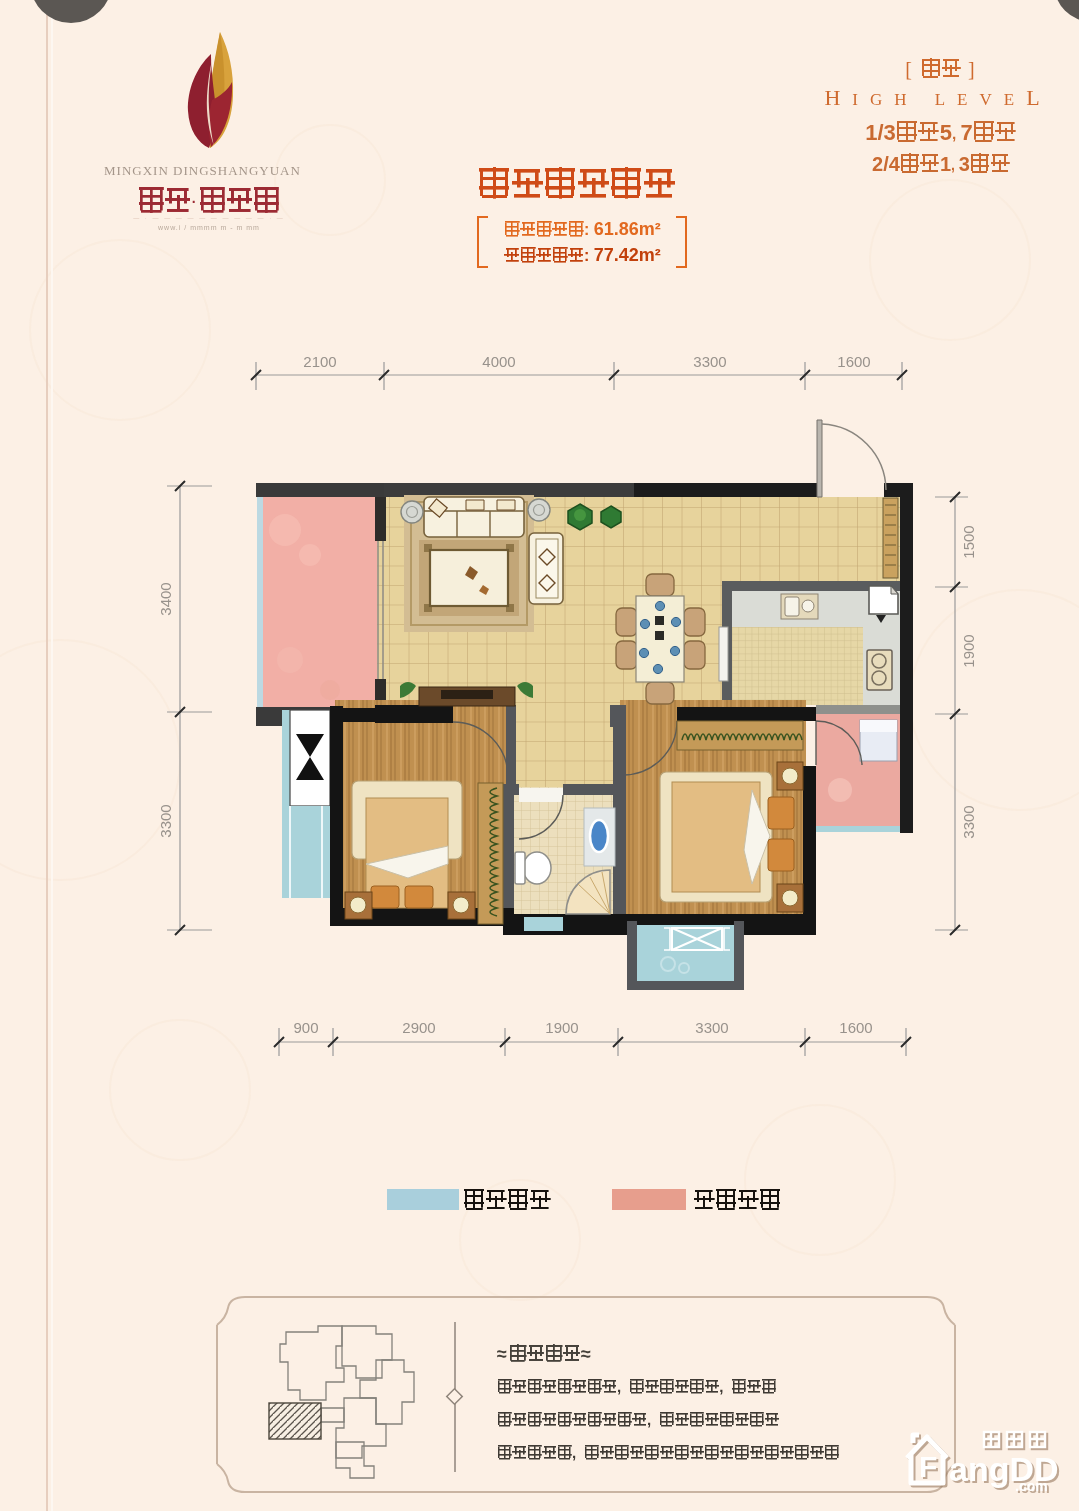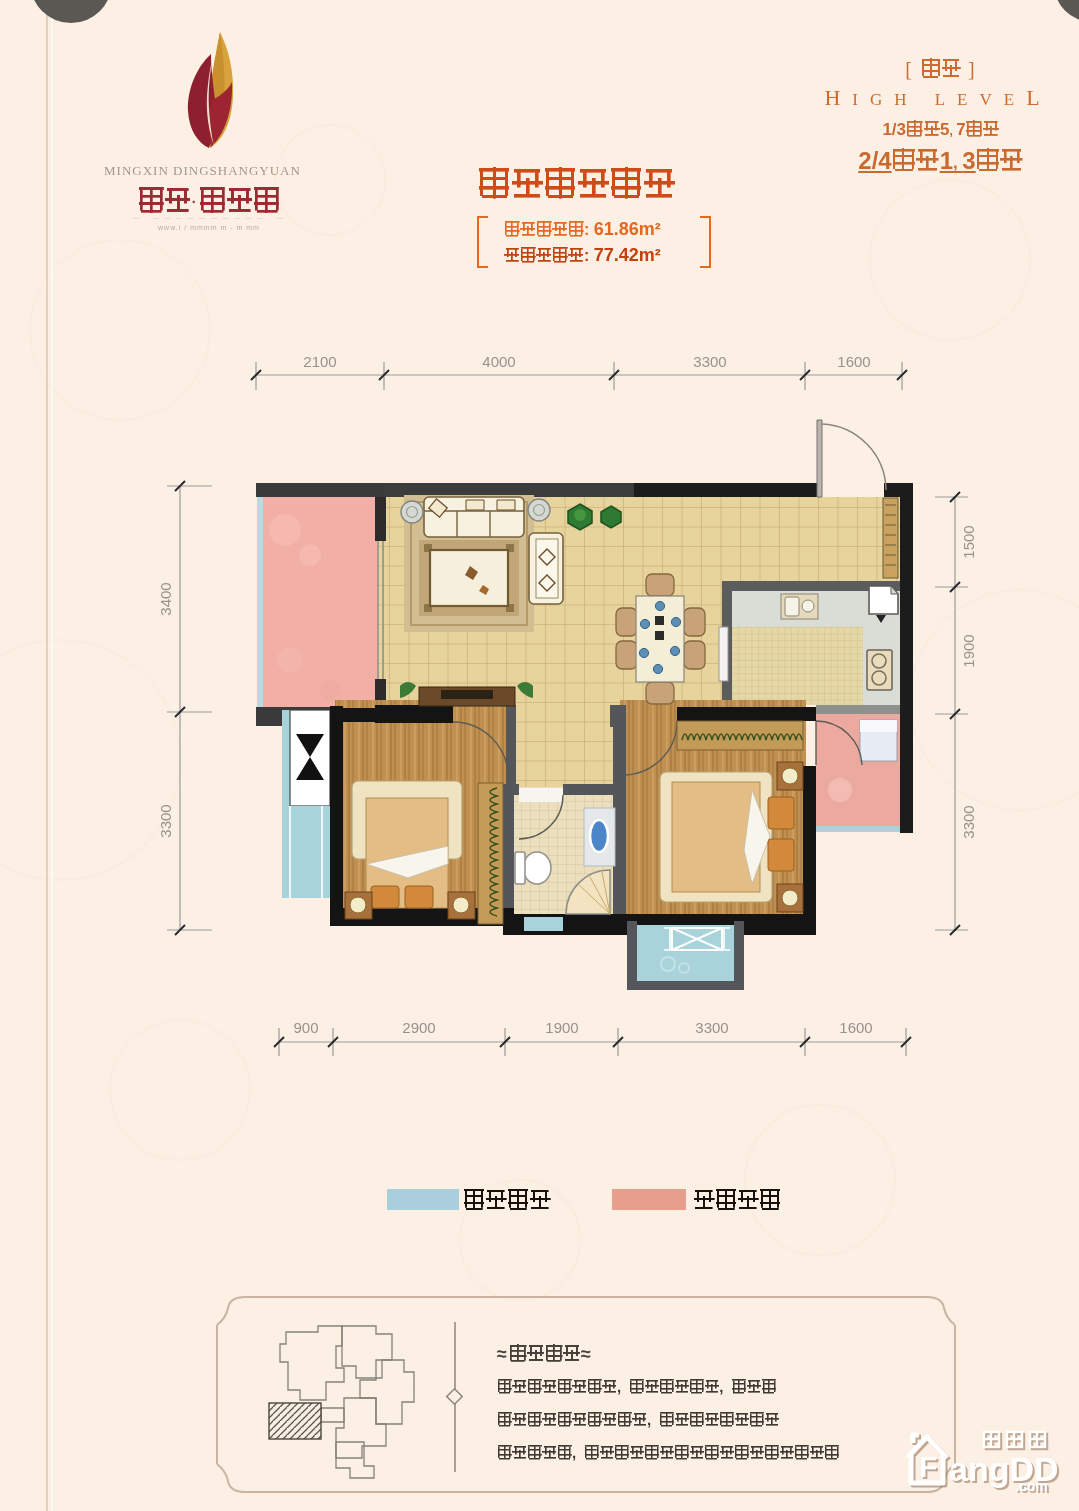--- a/index.html
+++ b/index.html
@@ -442,34 +442,34 @@
 <div class="abs" style="left:104px;top:186px;width:210px;text-align:center;color:#9c2a33;font-size:27px;font-weight:bold;letter-spacing:3px;">
 <span class="cj"></span><span class="cj2"></span><span style="font-size:14px;vertical-align:0.25em;">·</span><span class="cj"></span><span class="cj2"></span><span class="cj"></span>
 </div>
 <div class="abs" style="left:104px;top:215px;width:210px;text-align:center;color:#d8b9ac;font-size:6px;letter-spacing:2px;">— · — — — — — — — — — — · —</div>
 <div class="abs" style="left:104px;top:224px;width:210px;text-align:center;color:#b9a99c;font-size:7px;letter-spacing:1px;">www.i  /  mmmm m - m mm</div>
 
 <div class="abs" style="left:478px;top:166px;color:#cf4b17;font-size:33px;letter-spacing:3px;font-weight:bold;">
 <span class="cj"></span><span class="cj2"></span><span class="cj"></span><span class="cj2"></span><span class="cj"></span><span class="cj2"></span>
 </div>
 
-<div class="abs" style="left:477px;top:216px;width:234px;height:48px;">
+<div class="abs" style="left:477px;top:216px;width:210px;height:48px;">
   <div class="abs" style="left:0;top:0;width:9px;height:48px;border:2.5px solid #e2691f;border-right:none;"></div>
   <div class="abs" style="right:0;top:0;width:9px;height:48px;border:2.5px solid #e2691f;border-left:none;"></div>
   <div class="abs" style="left:27px;top:3px;color:#e2691f;font-size:16px;font-weight:bold;white-space:nowrap;">
     <span class="cj"></span><span class="cj2"></span><span class="cj"></span><span class="cj2"></span><span class="cj"></span>: <span style="font-size:18px;">61.86m²</span></div>
   <div class="abs" style="left:27px;top:29px;color:#c2410c;font-size:16px;font-weight:bold;white-space:nowrap;">
     <span class="cj2"></span><span class="cj"></span><span class="cj2"></span><span class="cj"></span><span class="cj2"></span>: <span style="font-size:18px;">77.42m²</span></div>
 </div>
 
 <div class="abs" style="left:829px;top:58px;width:224px;text-align:center;color:#cf6a2e;">
   <div style="font-size:20px;font-family:'Liberation Serif',serif;letter-spacing:2px;">[ <span class="cj" style="color:#cf6a2e;"></span><span class="cj2"></span> ]</div>
   <div style="font-size:17px;font-family:'Liberation Serif',serif;letter-spacing:12px;margin-top:4px;white-space:nowrap;margin-left:-6px;"><span style="font-size:22px;">H</span>IGH LEVE<span style="font-size:22px;">L</span></div>
-  <div style="font-size:17px;font-weight:bold;margin-top:9px;color:#c96a31;white-space:nowrap;">1/3<span class="cj"></span><span class="cj2"></span>5<span style="font-size:70%;vertical-align:0.05em;">, </span>7<span class="cj"></span><span class="cj2"></span></div>
-  <div style="font-size:24px;font-weight:bold;margin-top:7px;color:#c96a31;white-space:nowrap;text-decoration:underline;">2/4<span class="cj"></span><span class="cj2"></span>1<span style="font-size:70%;vertical-align:0.05em;">, </span>3<span class="cj"></span><span class="cj2"></span></div>
+  <div style="font-size:22px;font-weight:bold;margin-top:9px;color:#c96a31;white-space:nowrap;">1/3<span class="cj"></span><span class="cj2"></span>5<span style="font-size:70%;vertical-align:0.05em;">, </span>7<span class="cj"></span><span class="cj2"></span></div>
+  <div style="font-size:20px;font-weight:bold;margin-top:7px;color:#c96a31;white-space:nowrap;">2/4<span class="cj"></span><span class="cj2"></span>1<span style="font-size:70%;vertical-align:0.05em;">, </span>3<span class="cj"></span><span class="cj2"></span></div>
 </div>
 
 <div class="abs" style="left:387px;top:1189px;width:72px;height:21px;background:#a9cfdc;"></div>
 <div class="abs" style="left:463px;top:1188px;color:#17120e;font-size:22px;font-weight:bold;"><span class="cj"></span><span class="cj2"></span><span class="cj"></span><span class="cj2"></span></div>
 <div class="abs" style="left:612px;top:1189px;width:74px;height:21px;background:#e79e8d;"></div>
 <div class="abs" style="left:693px;top:1188px;color:#17120e;font-size:22px;font-weight:bold;"><span class="cj2"></span><span class="cj"></span><span class="cj2"></span><span class="cj"></span></div>
 
 <div class="abs" style="left:497px;top:1344px;color:#45413a;font-size:18px;letter-spacing:2px;font-weight:bold;">≈<span class="cj"></span><span class="cj2"></span><span class="cj"></span><span class="cj2"></span>≈</div>
 <div class="abs" style="left:497px;top:1378px;color:#3f3a34;font-size:15px;letter-spacing:2px;"><span class="cj"></span><span class="cj2"></span><span class="cj"></span><span class="cj2"></span><span class="cj"></span><span class="cj2"></span><span class="cj"></span><span class="cj2"></span><span style="font-weight:bold;">,</span> <span class="cj"></span><span class="cj2"></span><span class="cj"></span><span class="cj2"></span><span class="cj"></span><span class="cj2"></span><span style="font-weight:bold;">,</span> <span class="cj"></span><span class="cj2"></span><span class="cj"></span></div>
 <div class="abs" style="left:497px;top:1411px;color:#3f3a34;font-size:15px;letter-spacing:2px;"><span class="cj"></span><span class="cj2"></span><span class="cj"></span><span class="cj2"></span><span class="cj"></span><span class="cj2"></span><span class="cj"></span><span class="cj2"></span><span class="cj"></span><span class="cj2"></span><span style="font-weight:bold;">,</span> <span class="cj"></span><span class="cj2"></span><span class="cj"></span><span class="cj2"></span><span class="cj"></span><span class="cj2"></span><span class="cj"></span><span class="cj2"></span></div>

